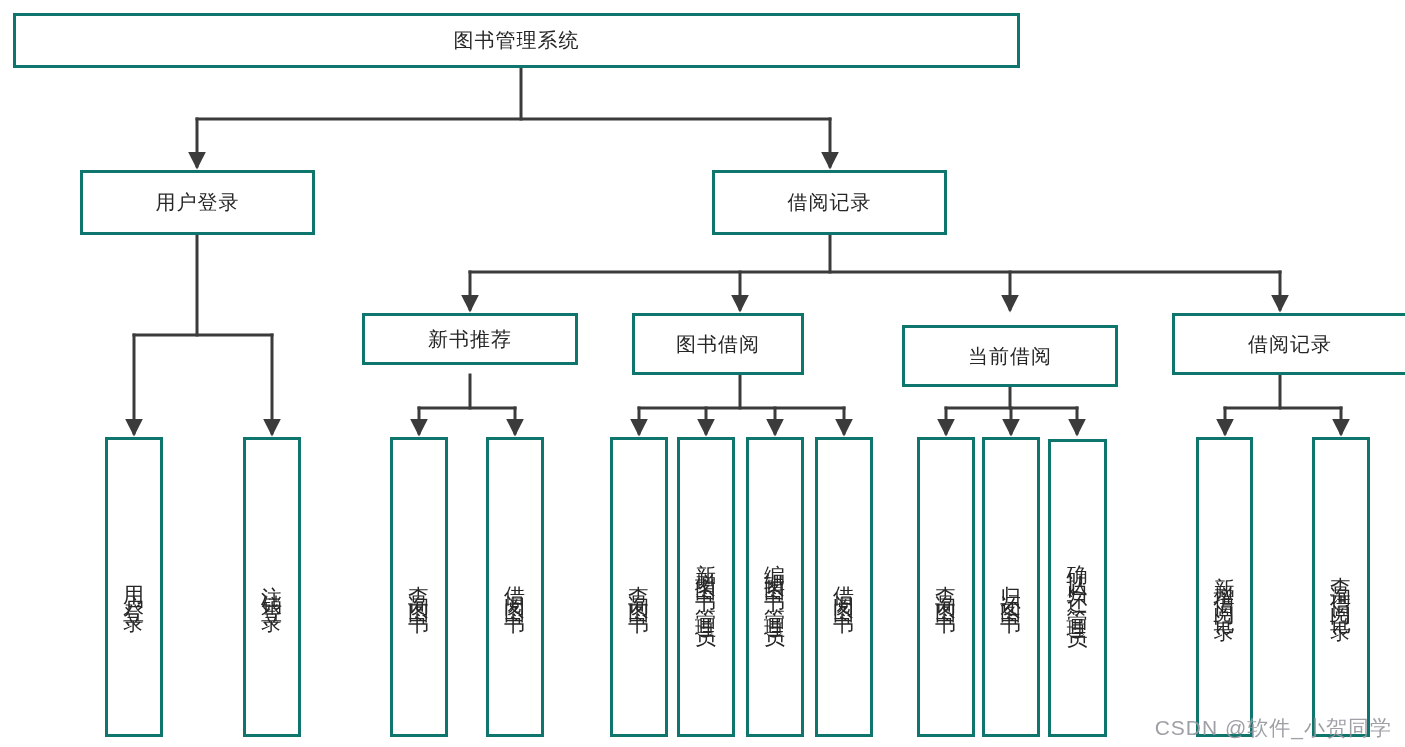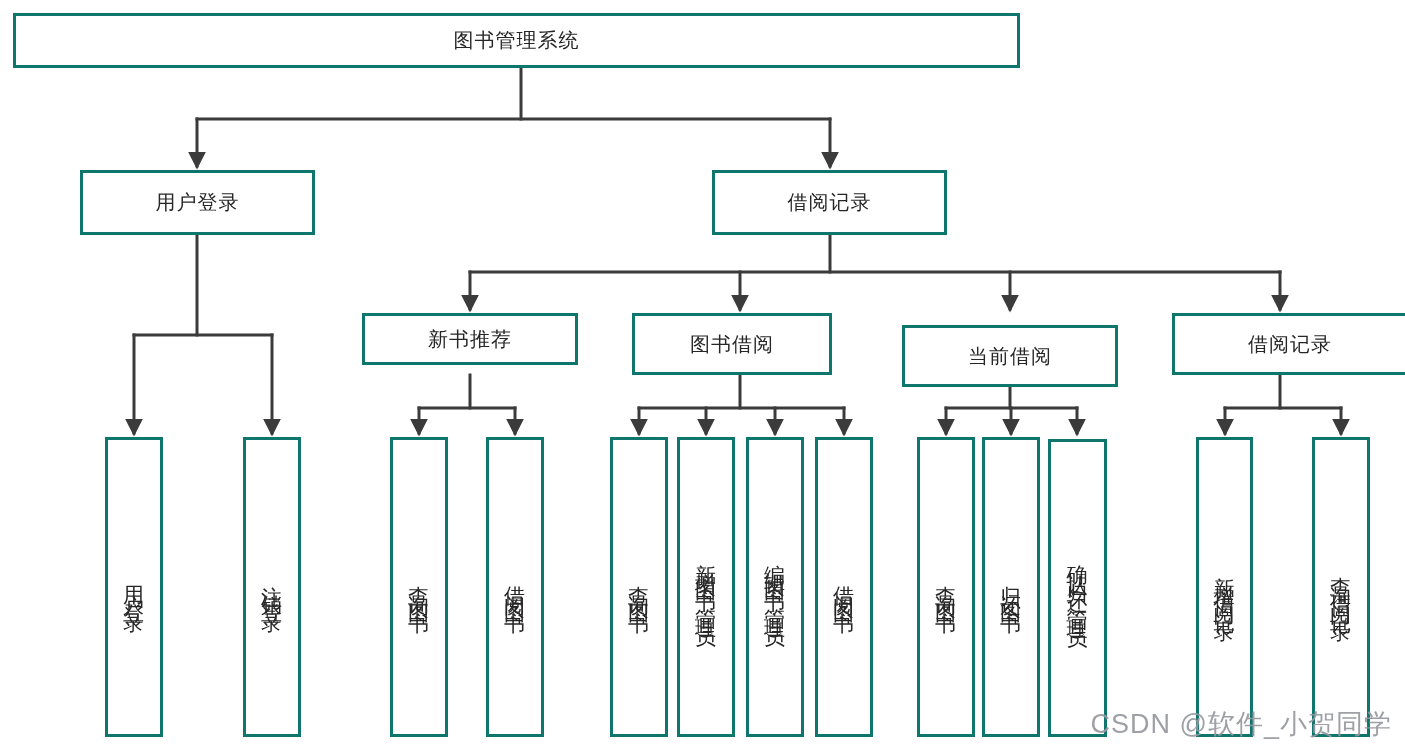--- a/index.html
+++ b/index.html
@@ -40,21 +40,21 @@
     writing-mode: vertical-rl;
     text-orientation: mixed;
     font-size: 21px;
     letter-spacing: 9px;
     line-height: 1;
   }
   .watermark {
     position: absolute;
     right: 13px;
     bottom: 5px;
-    font-size: 27px;
+    font-size: 21px;
     letter-spacing: 1px;
     color: rgba(150, 152, 158, 0.92);
     z-index: 5;
     white-space: nowrap;
     text-align: right;
   }
 </style>
 </head>
 <body>
 
@@ -109,21 +109,21 @@
       <line x1="1341" y1="408" x2="1341" y2="433" marker-end="url(#arrow)"></line>
     </g>
   </svg>
 
   <div class="box h" style="left:13px; top:13px; width:1007px; height:55px;">图书管理系统</div>
 
   <div class="box h" style="left:80px; top:170px; width:235px; height:65px;">用户登录</div>
   <div class="box h" style="left:712px; top:170px; width:235px; height:65px;">借阅记录</div>
 
   <div class="box h" style="left:362px; top:313px; width:216px; height:52px;">新书推荐</div>
-  <div class="box h" style="left:632px; top:313px; width:200px; height:62px;">图书借阅</div>
+  <div class="box h" style="left:632px; top:313px; width:172px; height:62px;">图书借阅</div>
   <div class="box h" style="left:902px; top:313px; width:216px; height:62px;margin-top:12px;">当前借阅</div>
   <div class="box h" style="left:1172px; top:313px; width:236px; height:62px;">借阅记录</div>
 
   <div class="box v" style="left:105px; top:437px; width:58px; height:300px;">用户登录</div>
   <div class="box v" style="left:243px; top:437px; width:58px; height:300px;">注销登录</div>
 
   <div class="box v" style="left:390px; top:437px; width:58px; height:300px;">查询图书</div>
   <div class="box v" style="left:486px; top:437px; width:58px; height:300px;">借阅图书</div>
 
   <div class="box v" style="left:610px; top:437px; width:58px; height:300px;">查询图书</div>

